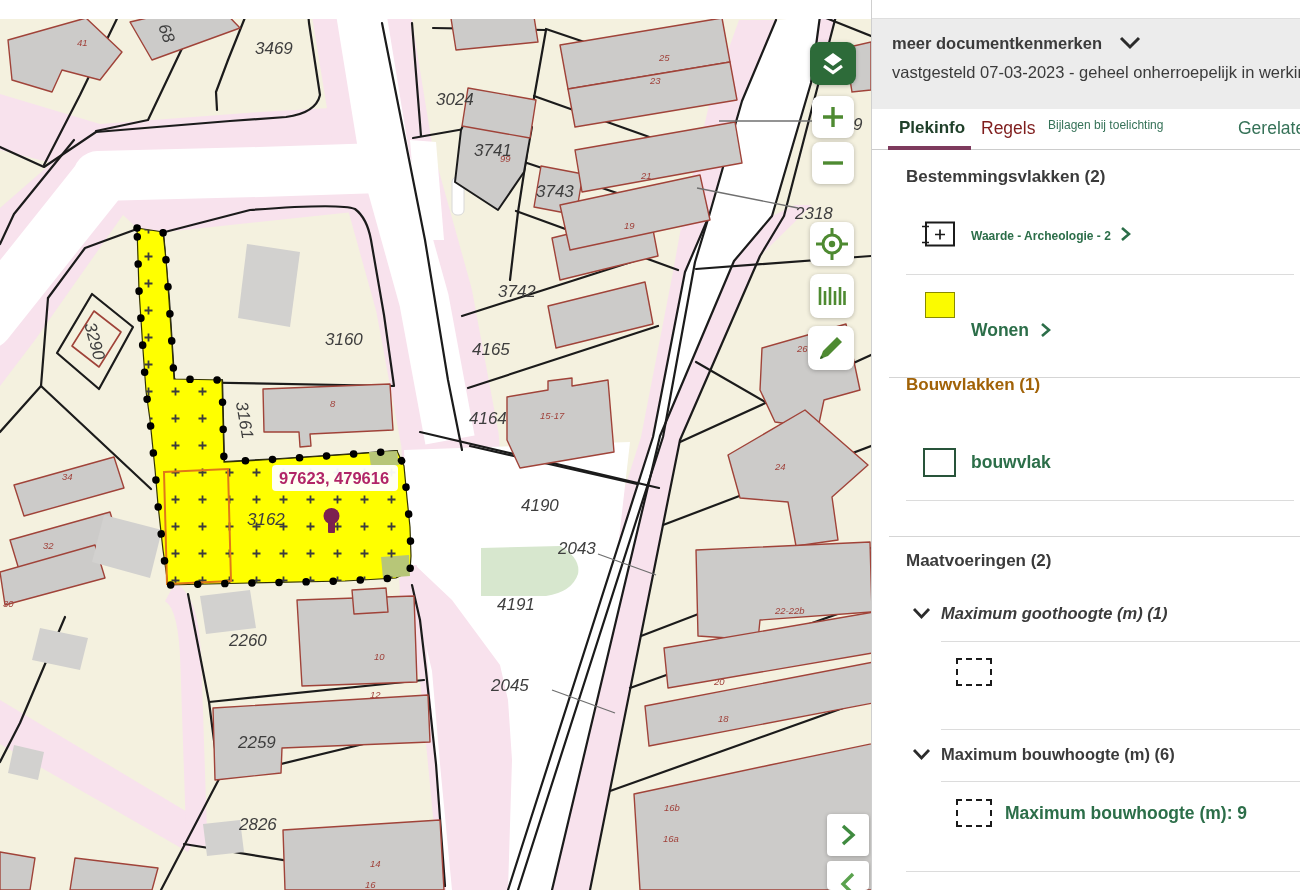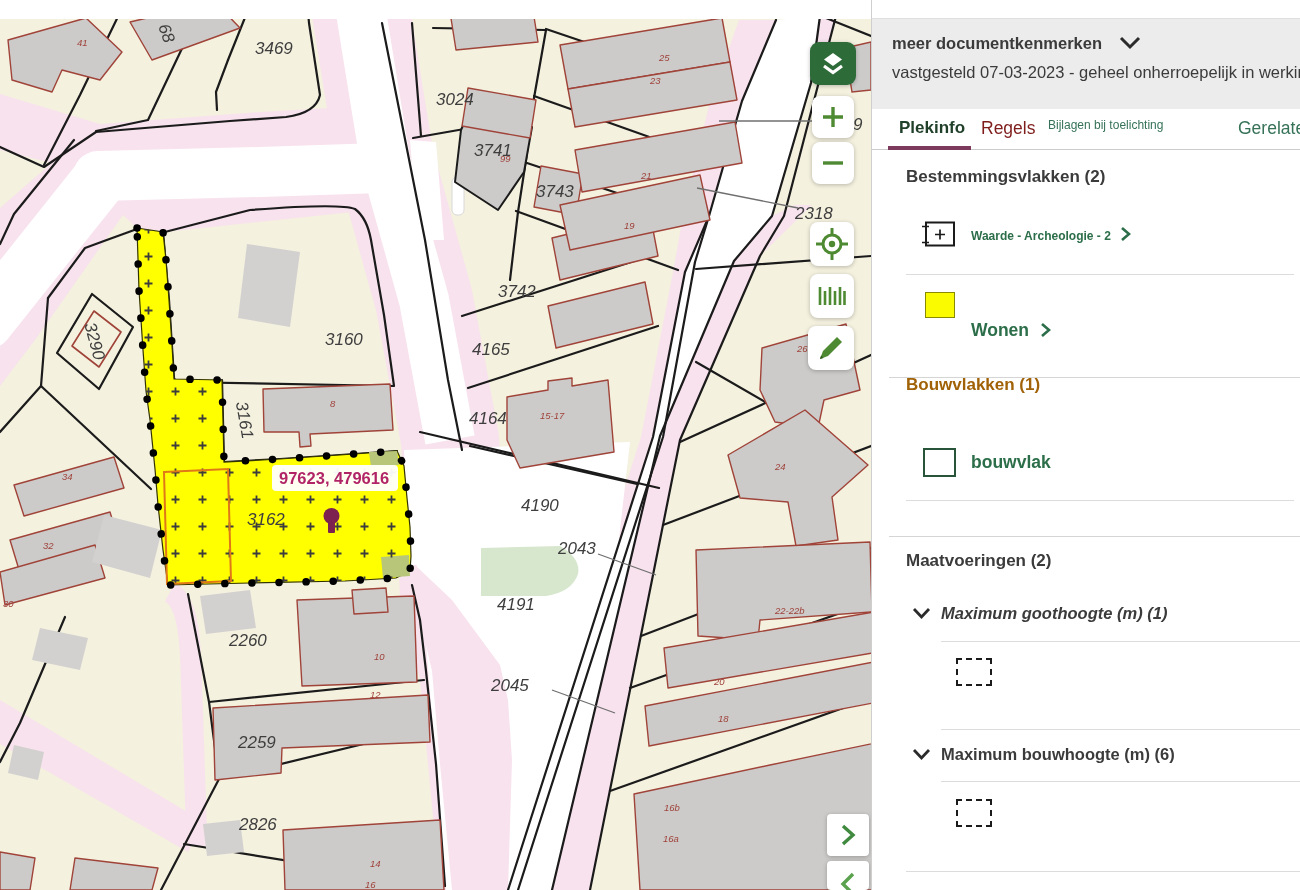--- a/index.html
+++ b/index.html
@@ -448,17 +448,18 @@
     <svg width="19" height="13" viewBox="0 0 19 13" style="position:absolute;left:40px;top:748px;">
         <path d="M2 2 L9.5 10 L17 2" fill="none" stroke="#2b2b2b" stroke-width="2.8"></path>
       </svg>
 
     <div style="position:absolute;left:69px;top:745px;font-size:16.5px;font-weight:bold;color:#3b3b3b;">Maximum bouwhoogte (m) (6)</div>
 
     <div style="position:absolute;left:69px;top:781px;width:360px;height:1px;background:#dcdcdc;"></div>
 
     <div style="position:absolute;left:84px;top:799px;width:36px;height:28px;background:#fff;border:2.5px dashed #1b1b1b;box-sizing:border-box;"></div>
 
+    <div style="position:absolute;left:133px;top:803px;font-size:17.5px;font-weight:bold;color:#2c6e49;">Maximum bouwhoogte (m): 9</div>
 
     <div style="position:absolute;left:34px;top:871px;width:395px;height:1px;background:#dcdcdc;"></div>
   </div>
 
 </div>
 
 </body></html>

